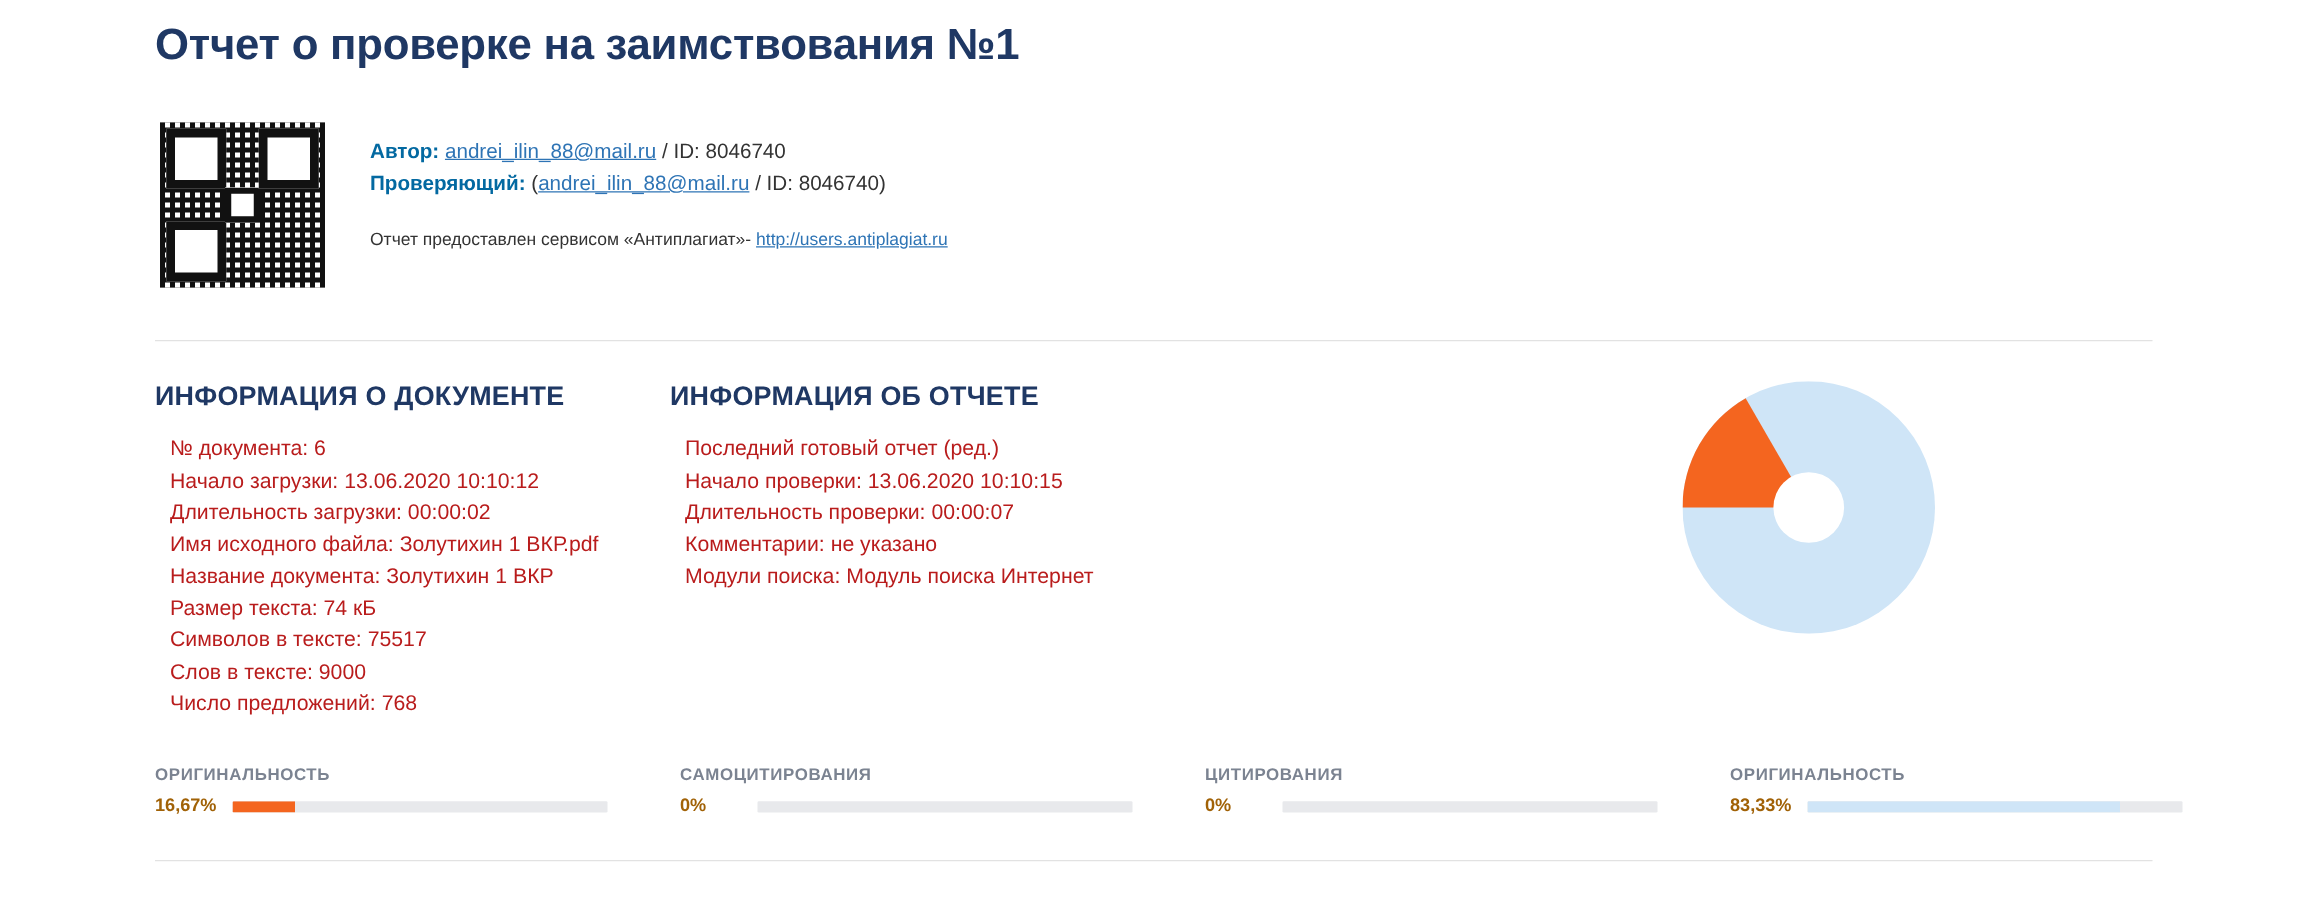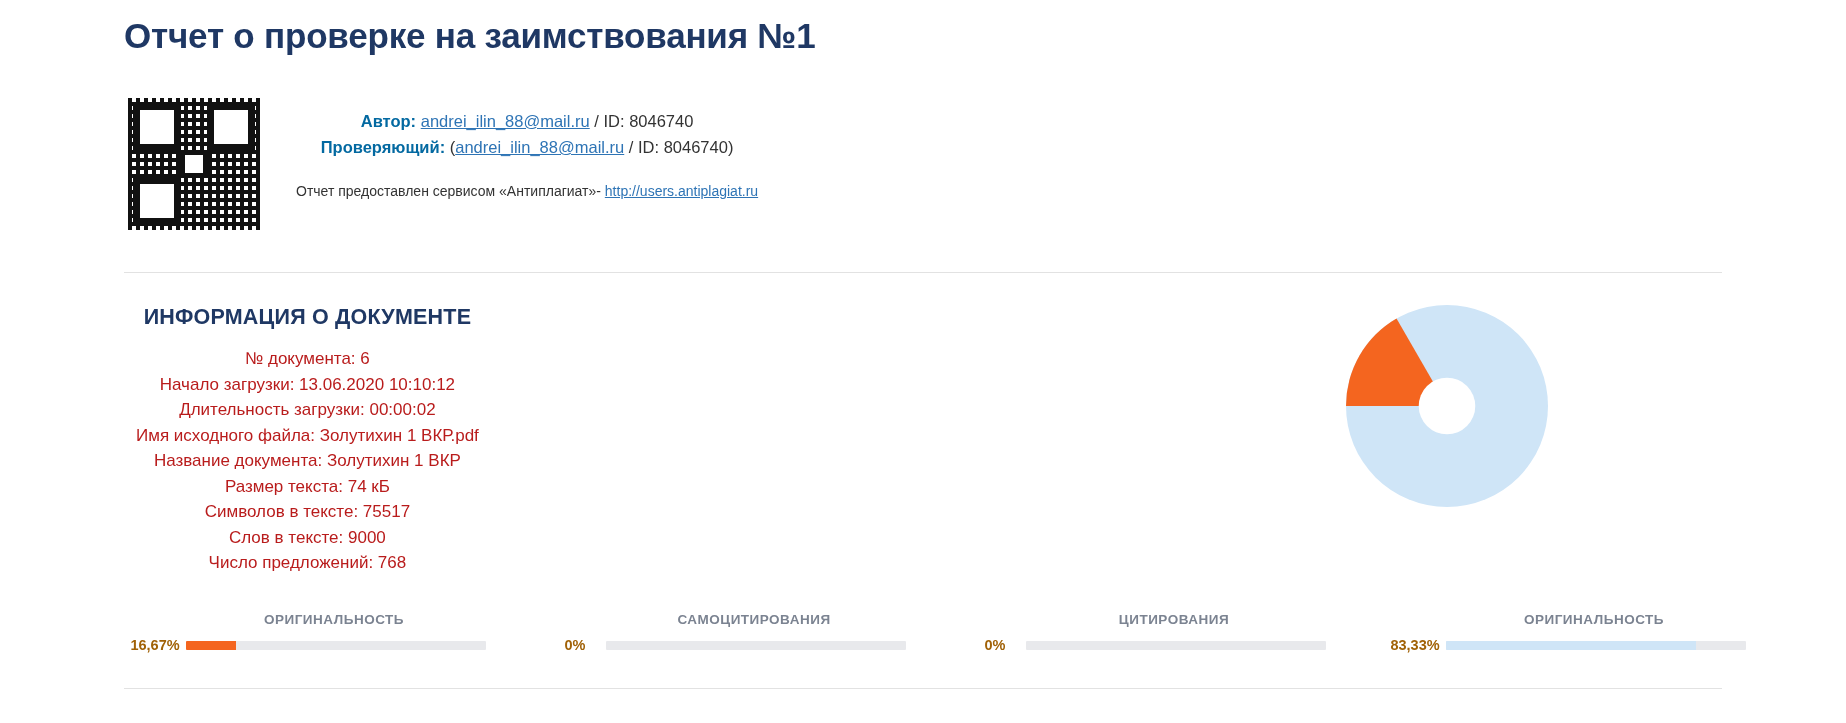--- a/index.html
+++ b/index.html
@@ -9,21 +9,20 @@
     background: #ffffff;
     font-family: "Liberation Sans", sans-serif;
     color: #333333;
   }
   .page {
     position: relative;
     width: 1846px;
     height: 723px;
     overflow: hidden;
     background: #ffffff;
-    text-align: center;
   }
   .report-title {
     position: absolute;
     left: 124px;
     top: 16px;
     font-size: 35px;
     font-weight: bold;
     color: #1f3864;
     letter-spacing: -0.2px;
     white-space: nowrap;
@@ -230,20 +229,30 @@
       <li>Длительность загрузки: 00:00:02</li>
       <li>Имя исходного файла: Золутихин 1 ВКР.pdf</li>
       <li>Название документа: Золутихин 1 ВКР</li>
       <li>Размер текста: 74 кБ</li>
       <li>Символов в тексте: 75517</li>
       <li>Слов в тексте: 9000</li>
       <li>Число предложений: 768</li>
     </ul>
   </div>
 
+  <div class="col right">
+    <h2>ИНФОРМАЦИЯ ОБ ОТЧЕТЕ</h2>
+    <ul>
+      <li>Последний готовый отчет (ред.)</li>
+      <li>Начало проверки: 13.06.2020 10:10:15</li>
+      <li>Длительность проверки: 00:00:07</li>
+      <li>Комментарии: не указано</li>
+      <li>Модули поиска: Модуль поиска Интернет</li>
+    </ul>
+  </div>
 
   <svg class="donut" viewBox="0 0 200 200">
     <circle cx="100" cy="100" r="100" fill="#cfe5f7"></circle>
     <path id="borrow-slice" fill="#f4651f" d="M 100 100 L 0 100.00000000000001 A 100 100 0 0 1 50.018139090132436 13.386989545526987 Z"></path>
     <circle cx="100" cy="100" r="28" fill="#ffffff"></circle>
   </svg>
 
   <div class="divider bottom"></div>
 
   <div class="metrics">

